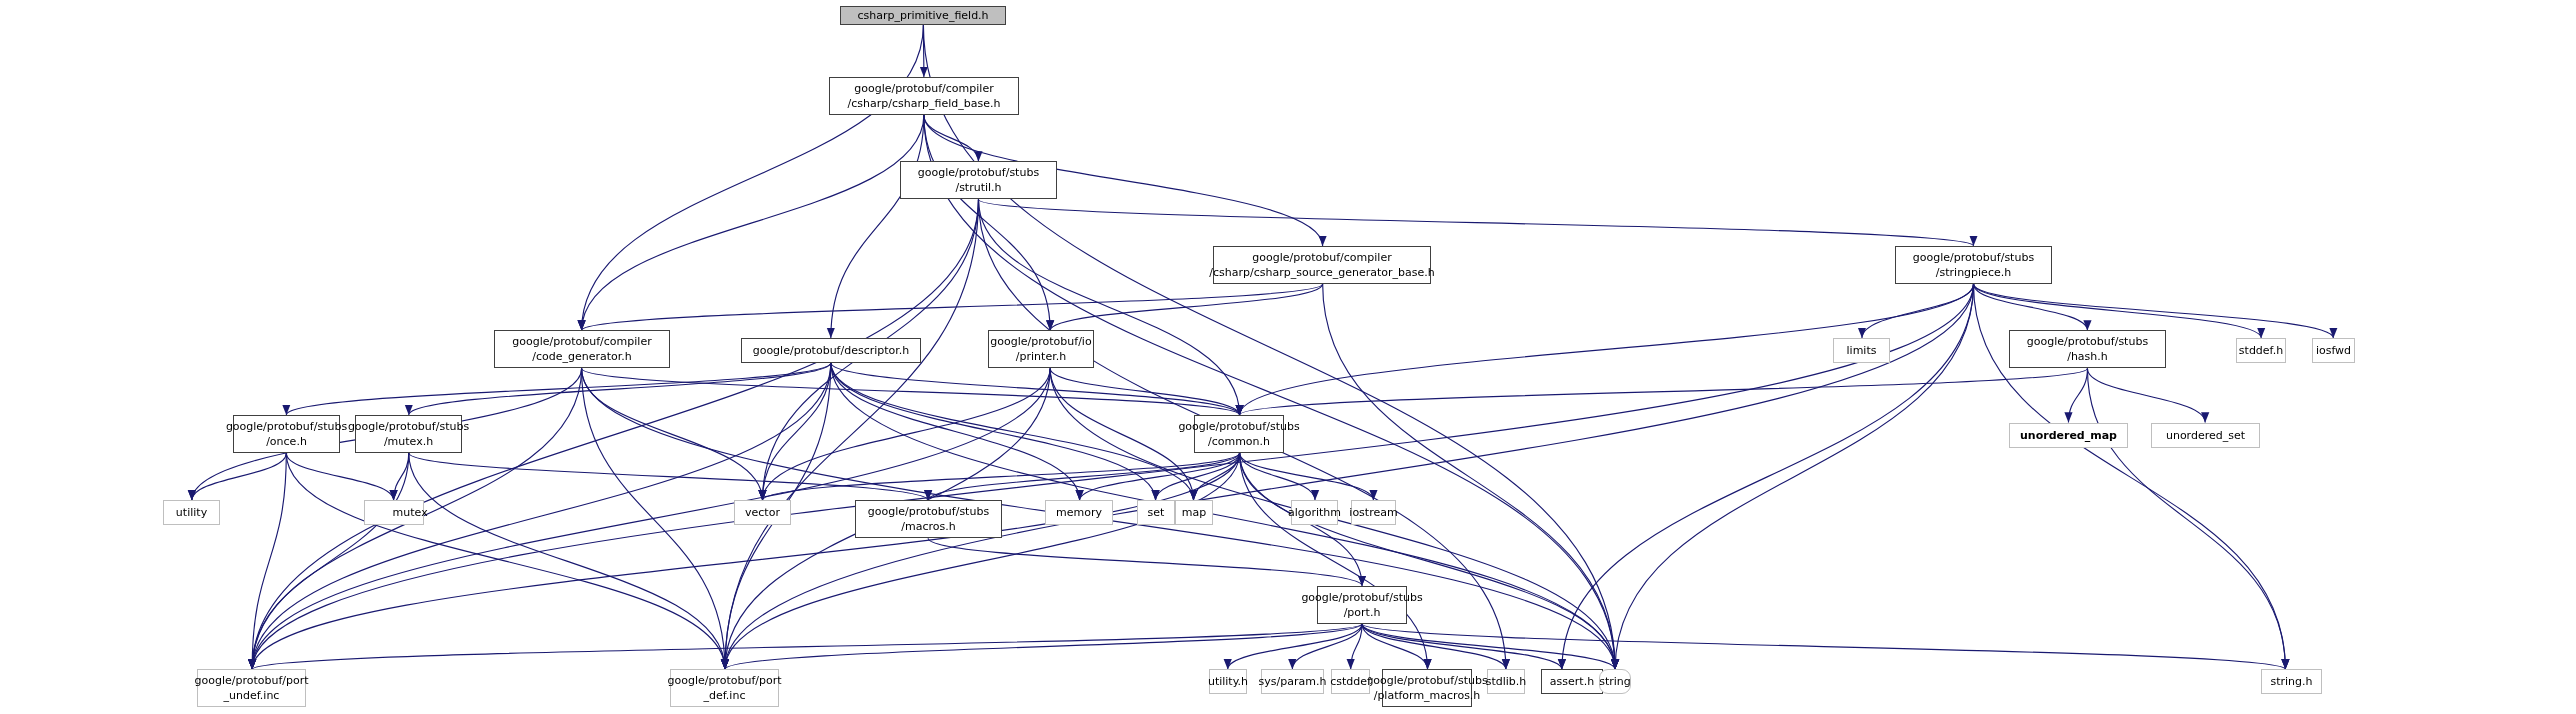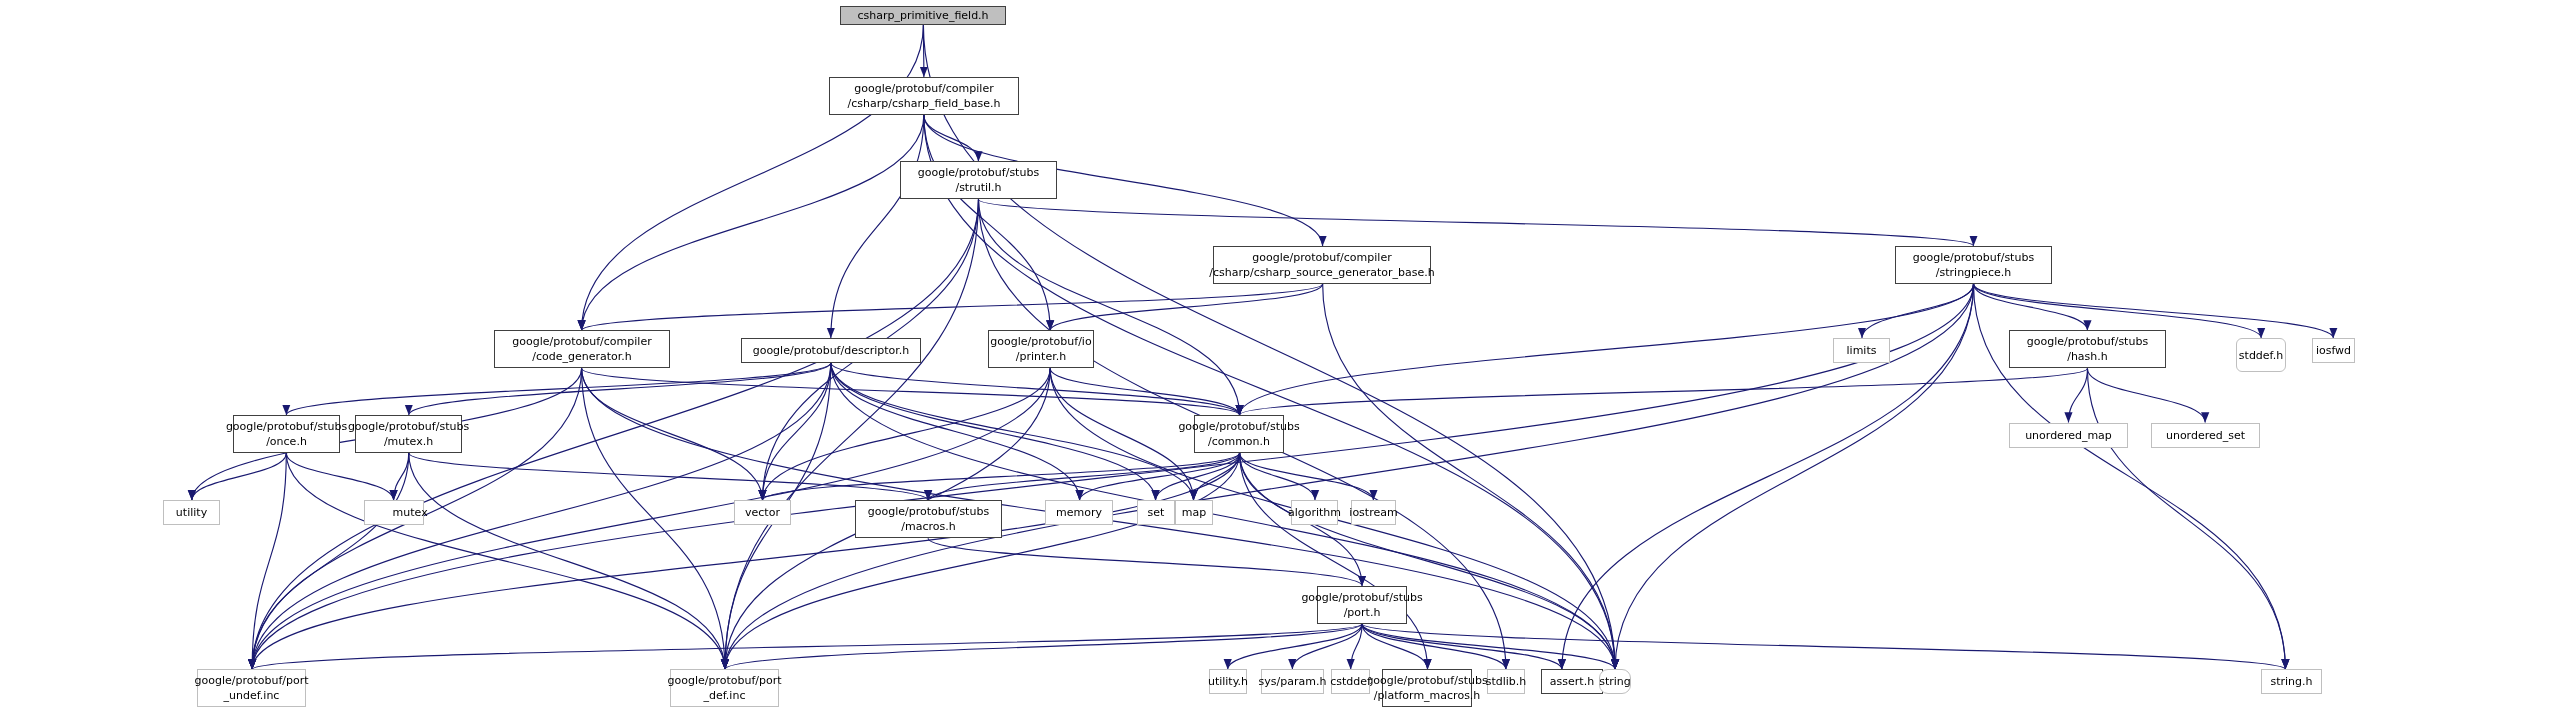--- a/index.html
+++ b/index.html
@@ -138,23 +138,23 @@
     <div class="node doc" style="left: 1317px; top: 586px; width: 90px; height: 38px;"><span>google/protobuf/stubs
 /port.h</span></div>
     <div class="node doc" style="left: 1382px; top: 669px; width: 90px; height: 38px;"><span>google/protobuf/stubs
 /platform_macros.h</span></div>
     <div class="node doc" style="left: 1541px; top: 669px; width: 62px; height: 25px;"><span>assert.h</span></div>
     <div class="node ext" style="left: 197px; top: 669px; width: 109px; height: 38px;"><span>google/protobuf/port
 _undef.inc</span></div>
     <div class="node ext" style="left: 670px; top: 669px; width: 109px; height: 38px;"><span>google/protobuf/port
 _def.inc</span></div>
     <div class="node ext" style="left: 1833px; top: 338px; width: 57px; height: 25px;"><span>limits</span></div>
-    <div class="node ext" style="left: 2236px; top: 338px; width: 50px; height: 34px; border-radius: 6px;"><span>stddef.h</span></div>
+    <div class="node ext" style="left: 2236px; top: 338px; width: 50px; height: 25px;"><span>stddef.h</span></div>
     <div class="node ext" style="left: 2312px; top: 338px; width: 43px; height: 25px;"><span>iosfwd</span></div>
-    <div class="node ext" style="left: 2009px; top: 423px; width: 119px; height: 25px;"><span>unordered_map</span></div>
+    <div class="node ext" style="left: 2009px; top: 423px; width: 119px; height: 25px; font-weight: bold;"><span>unordered_map</span></div>
     <div class="node ext" style="left: 2151px; top: 423px; width: 109px; height: 25px;"><span>unordered_set</span></div>
     <div class="node ext" style="left: 163px; top: 500px; width: 57px; height: 25px;"><span>utility</span></div>
     <div class="node ext" style="left: 364px; top: 500px; width: 60px; height: 25px; padding-left: 38px;"><span>mutex</span></div>
     <div class="node ext" style="left: 734px; top: 500px; width: 57px; height: 25px;"><span>vector</span></div>
     <div class="node ext" style="left: 1045px; top: 500px; width: 68px; height: 25px;"><span>memory</span></div>
     <div class="node ext" style="left: 1137px; top: 500px; width: 38px; height: 25px;"><span>set</span></div>
     <div class="node ext" style="left: 1175px; top: 500px; width: 38px; height: 25px;"><span>map</span></div>
     <div class="node ext" style="left: 1291px; top: 500px; width: 47px; height: 25px;"><span>algorithm</span></div>
     <div class="node ext" style="left: 1351px; top: 500px; width: 45px; height: 25px;"><span>iostream</span></div>
     <div class="node ext" style="left: 1209px; top: 669px; width: 38px; height: 25px;"><span>utility.h</span></div>

